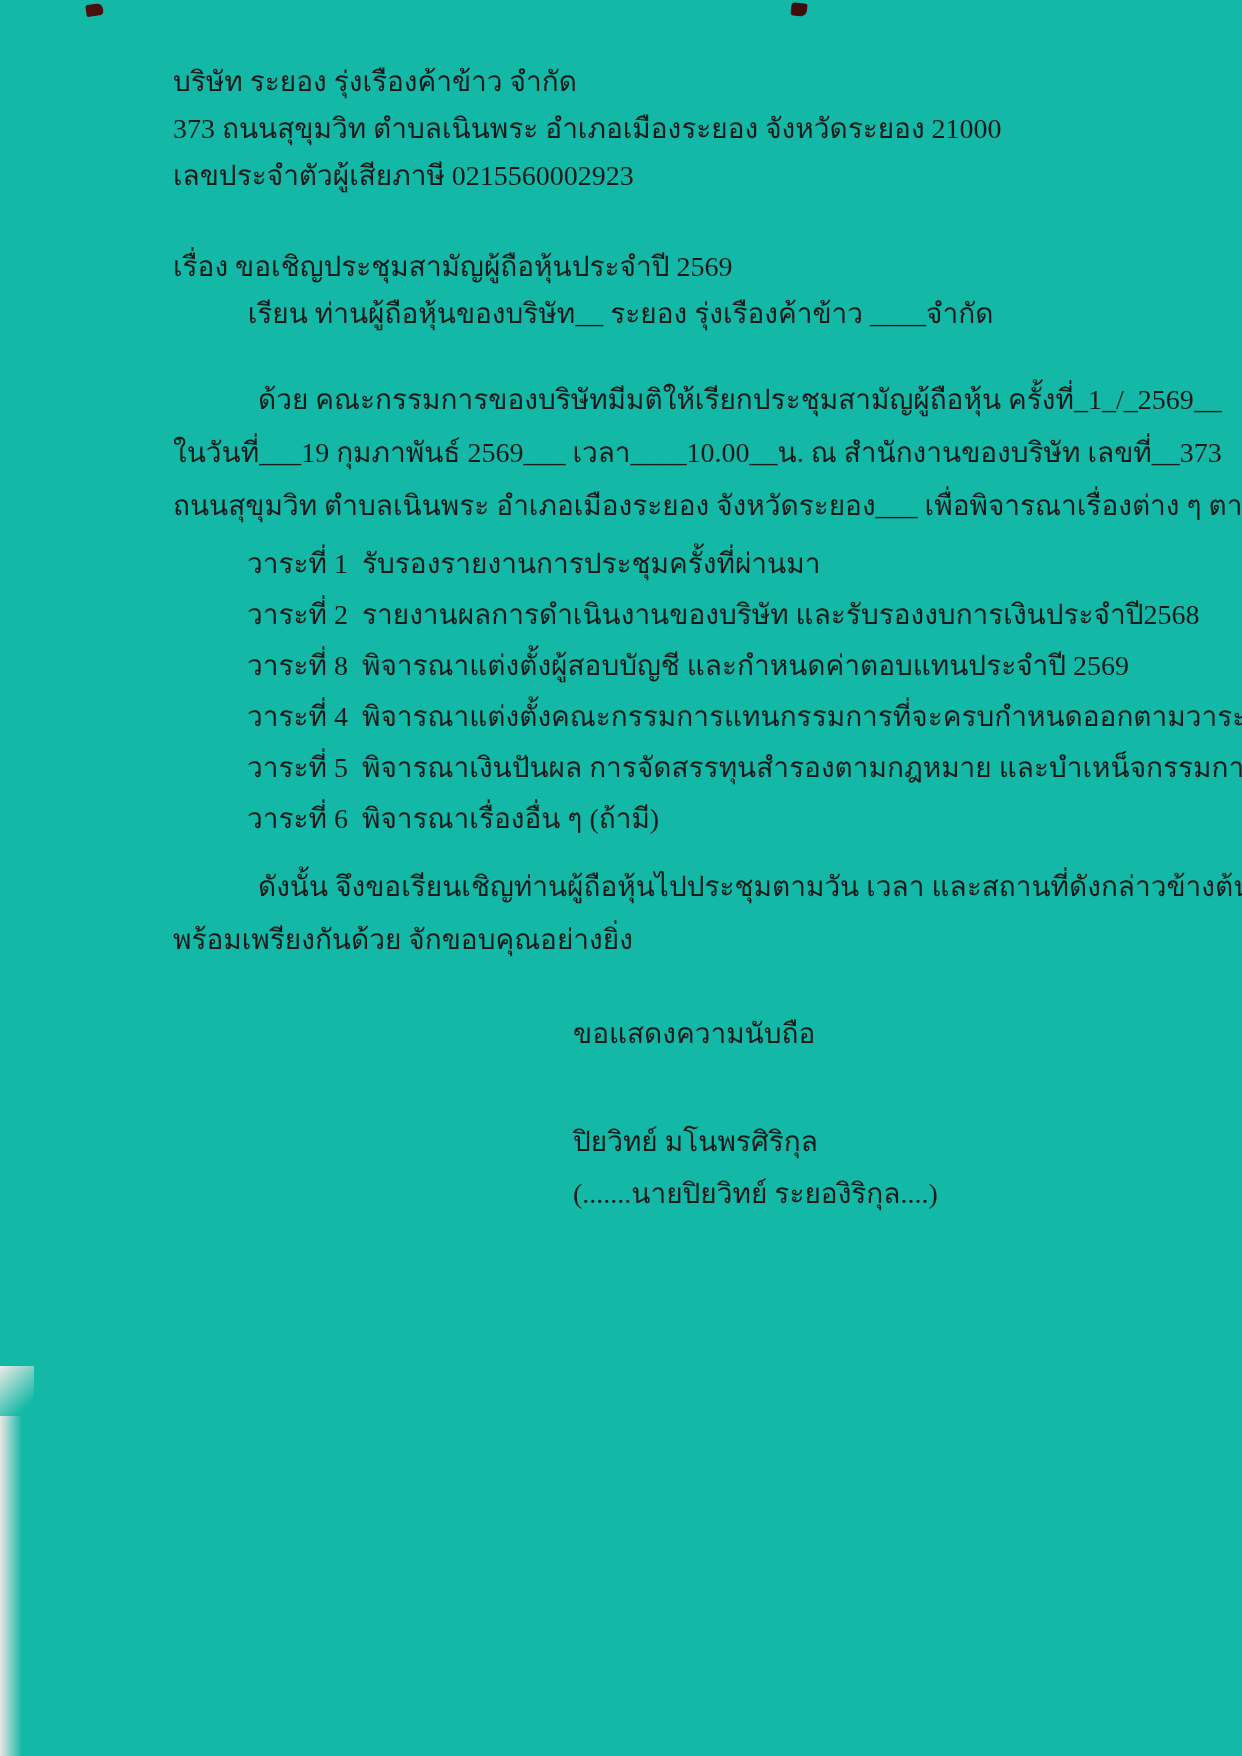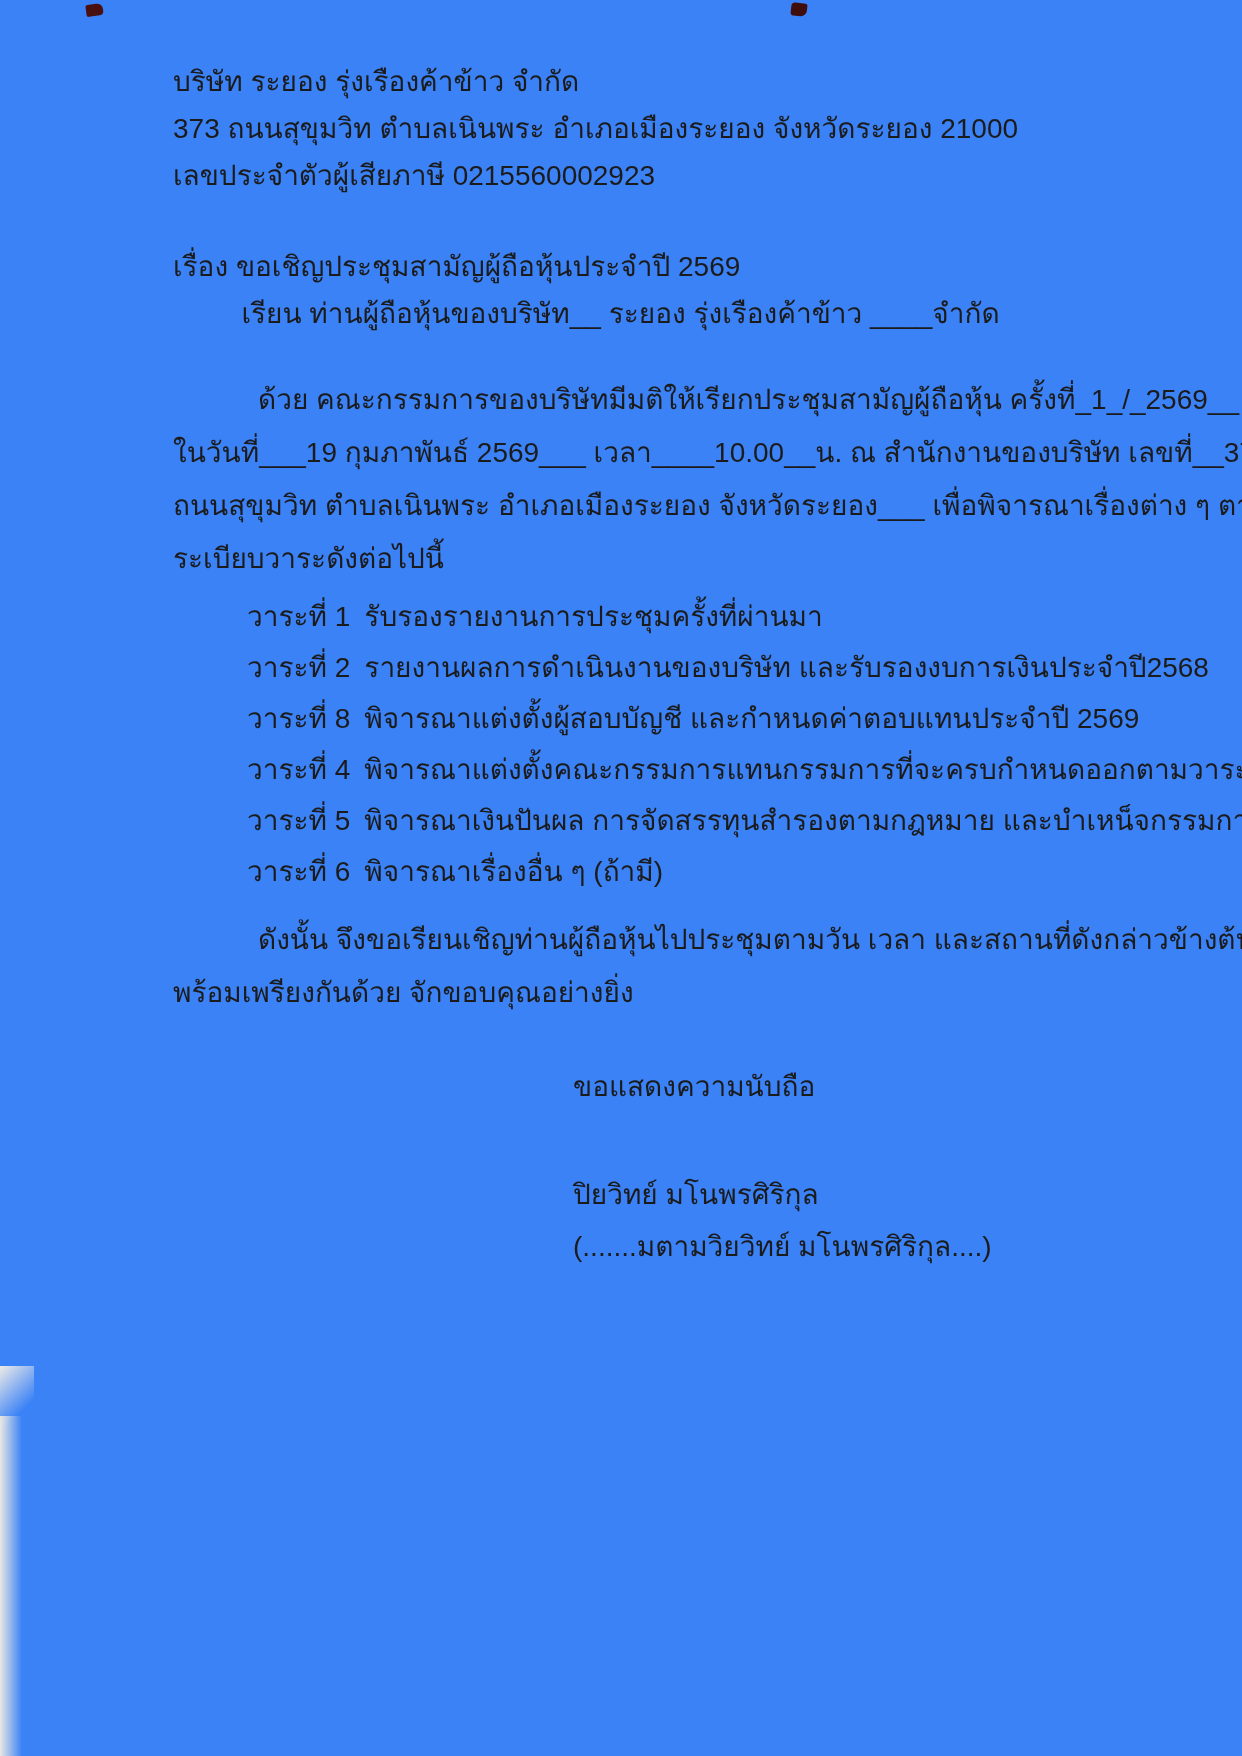--- a/index.html
+++ b/index.html
@@ -4,22 +4,22 @@
 <style>
   html, body {
     margin: 0;
     padding: 0;
     background: #ffffff;
   }
   .page {
     position: relative;
     width: 1242px;
     height: 1756px;
-    background: #3b82f6;
-    font-family: Liberation Sans, sans-serif;
+    background: #14b8a6;
+    font-family: Liberation Serif, serif;
     color: #1b1b1b;
     overflow: hidden;
   }
   .content {
     position: absolute;
     left: 173px;
     top: 58px;
     width: 895px;
     font-size: 28px;
     line-height: 47px;
@@ -92,21 +92,20 @@
 
 
     <div class="subject-line">เรื่อง ขอเชิญประชุมสามัญผู้ถือหุ้นประจำปี 2569</div>
 
     <div class="salutation-line">เรียน ท่านผู้ถือหุ้นของบริษัท__  ระยอง รุ่งเรืองค้าข้าว ____จำกัด</div>
 
     <div class="body-block">
       <div class="body-line indent">ด้วย คณะกรรมการของบริษัทมีมติให้เรียกประชุมสามัญผู้ถือหุ้น ครั้งที่_1_/_2569__</div>
       <div class="body-line">ในวันที่___19 กุมภาพันธ์ 2569___  เวลา____10.00__น.   ณ สำนักงานของบริษัท เลขที่__373</div>
       <div class="body-line">ถนนสุขุมวิท ตำบลเนินพระ  อำเภอเมืองระยอง จังหวัดระยอง___  เพื่อพิจารณาเรื่องต่าง ๆ ตาม</div>
-      <div class="body-line">ระเบียบวาระดังต่อไปนี้</div>
     </div>
 
     <div class="agenda-block">
       <div class="agenda-row">
         <span class="agenda-label">วาระที่ 1</span><span class="agenda-text">รับรองรายงานการประชุมครั้งที่ผ่านมา</span>
       </div>
       <div class="agenda-row">
         <span class="agenda-label">วาระที่ 2</span><span class="agenda-text">รายงานผลการดำเนินงานของบริษัท และรับรองงบการเงินประจำปี2568</span>
       </div>
       <div class="agenda-row">
@@ -124,17 +123,17 @@
     </div>
 
     <div class="closing-block">
       <div class="body-line indent">ดังนั้น จึงขอเรียนเชิญท่านผู้ถือหุ้นไปประชุมตามวัน เวลา และสถานที่ดังกล่าวข้างต้นโดย</div>
       <div class="body-line">พร้อมเพรียงกันด้วย จักขอบคุณอย่างยิ่ง</div>
     </div>
 
     <div class="signoff-block">
       <div>ขอแสดงความนับถือ</div>
       <div class="signer-name">ปิยวิทย์ มโนพรศิริกุล</div>
-      <div>(.......มตามวิยวิทย์ มโนพรศิริกุล....)</div>
+      <div>(.......นายปิยวิทย์ ระยองิริกุล....)</div>
     </div>
 
   </div>
 </div>
 
 </body></html>

